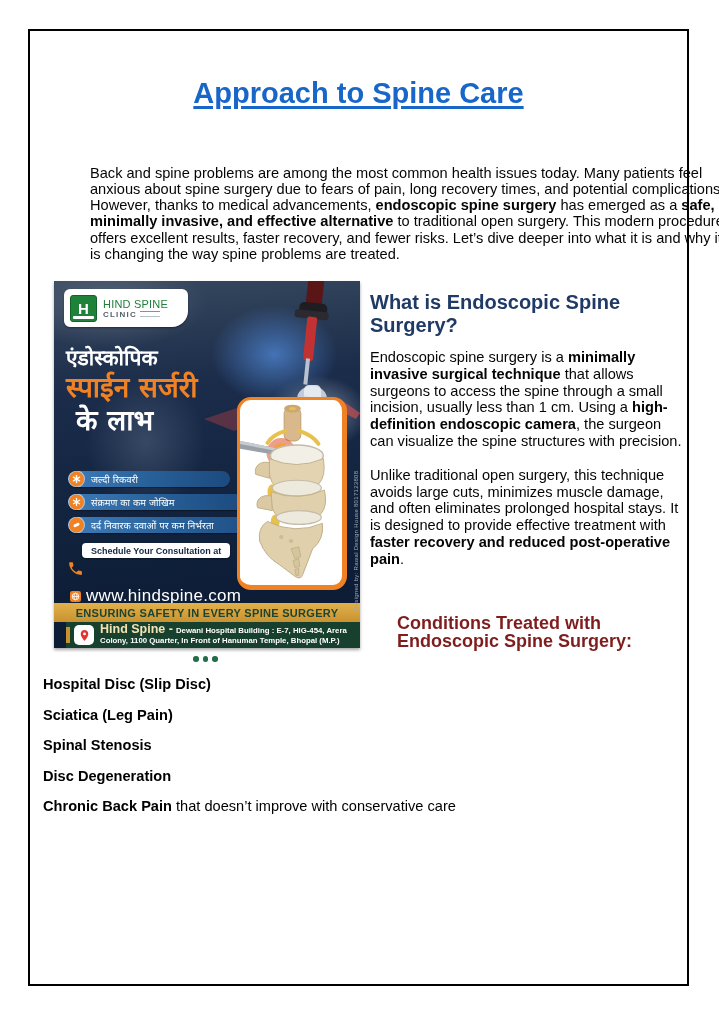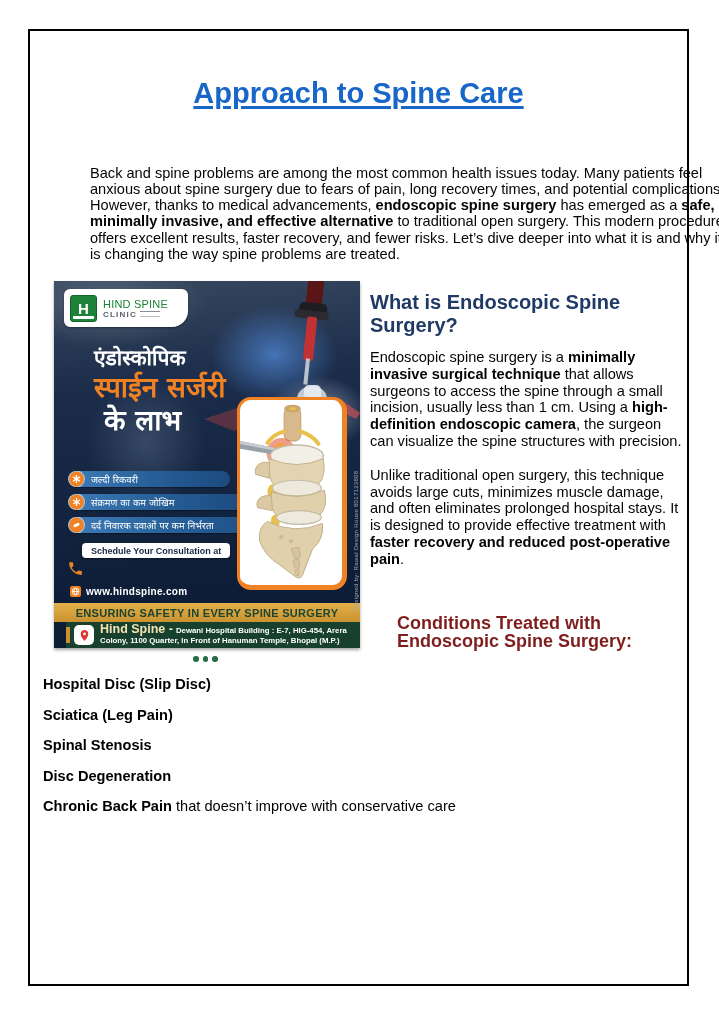--- a/index.html
+++ b/index.html
@@ -55,21 +55,21 @@
     width:27px;height:27px;background:#1E8238;border-radius:3px;position:relative;
     display:flex;align-items:center;justify-content:center;color:#fff;font-weight:bold;font-size:15px;
     border:1px solid #14632a;
   }
   .logo-mark::after{content:"";position:absolute;left:2px;right:2px;bottom:2px;height:3px;background:#fff;border-radius:1px;}
   .logo-brand{color:#1E8238;font-size:11px;font-weight:normal;letter-spacing:.2px;line-height:12px;}
   .logo-sub-row{display:flex;align-items:center;gap:3px;}
   .logo-sub{color:#5a6068;font-size:8px;font-weight:bold;letter-spacing:1.2px;line-height:9px;}
   .clinic-lines{width:20px;height:6px;border-top:1.5px solid #8a9098;border-bottom:1.5px solid #b7bdc4;}
   
-  .ad-headline{position:absolute;left:12px;top:64px;font-family:"DejaVu Sans",sans-serif;font-weight:bold;margin-left:28px;}
+  .ad-headline{position:absolute;left:12px;top:64px;font-family:"DejaVu Sans",sans-serif;font-weight:bold;}
   .hl1{font-size:21px;line-height:26px;color:#ffffff;}
   .hl2{font-size:28px;line-height:33px;color:#F08224;}
   .hl3{font-size:28px;line-height:33px;color:#ffffff;padding-left:10px;}
   
   .ad-bullets{position:absolute;left:14px;top:190px;display:flex;flex-direction:column;gap:7px;}
   .pill{
     height:16px;border-radius:8px;display:flex;align-items:center;position:relative;
     background:linear-gradient(90deg,#3e7cb8 0%,#265e96 55%,#1c4a7e 100%);
     color:#fff;font-size:9.5px;font-family:"DejaVu Sans",sans-serif;
     padding-left:23px;overflow:hidden;box-shadow:0 1px 1px rgba(0,0,0,.35);
@@ -84,21 +84,21 @@
   
   .consult{
     position:absolute;left:28px;top:262px;background:#fff;border-radius:4px;
     padding:2.5px 9px;font-size:9px;font-weight:bold;color:#142741;box-shadow:0 1px 2px rgba(0,0,0,.4);
   }
   .phone-row{position:absolute;left:13px;top:279px;display:flex;align-items:center;gap:5px;}
   .phone-row svg{width:17px;height:17px;}
   .phone-number{font-size:25px;font-weight:bold;color:#fff;letter-spacing:1.5px;line-height:25px;}
   .web-row{position:absolute;left:16px;top:305px;display:flex;align-items:center;gap:5px;}
   .web-row svg{width:11px;height:11px;}
-  .web-url{font-size:10px;font-weight:bold;color:#fff;letter-spacing:.3px;}
+  .web-url{font-size:17px;font-weight:normal;color:#fff;letter-spacing:.3px;}
   
   .banner{
     position:absolute;left:0;top:322px;width:100%;height:19px;
     background:linear-gradient(#E2B14C,#C8922F);
     color:#1C4430;font-weight:bold;font-size:11px;letter-spacing:.3px;
     display:flex;align-items:center;justify-content:center;
   }
   .address{
     position:absolute;left:12px;top:341px;width:100%;height:26px;background:#17402F;
     display:flex;align-items:center;gap:6px;padding:0 10px 0 8px;

